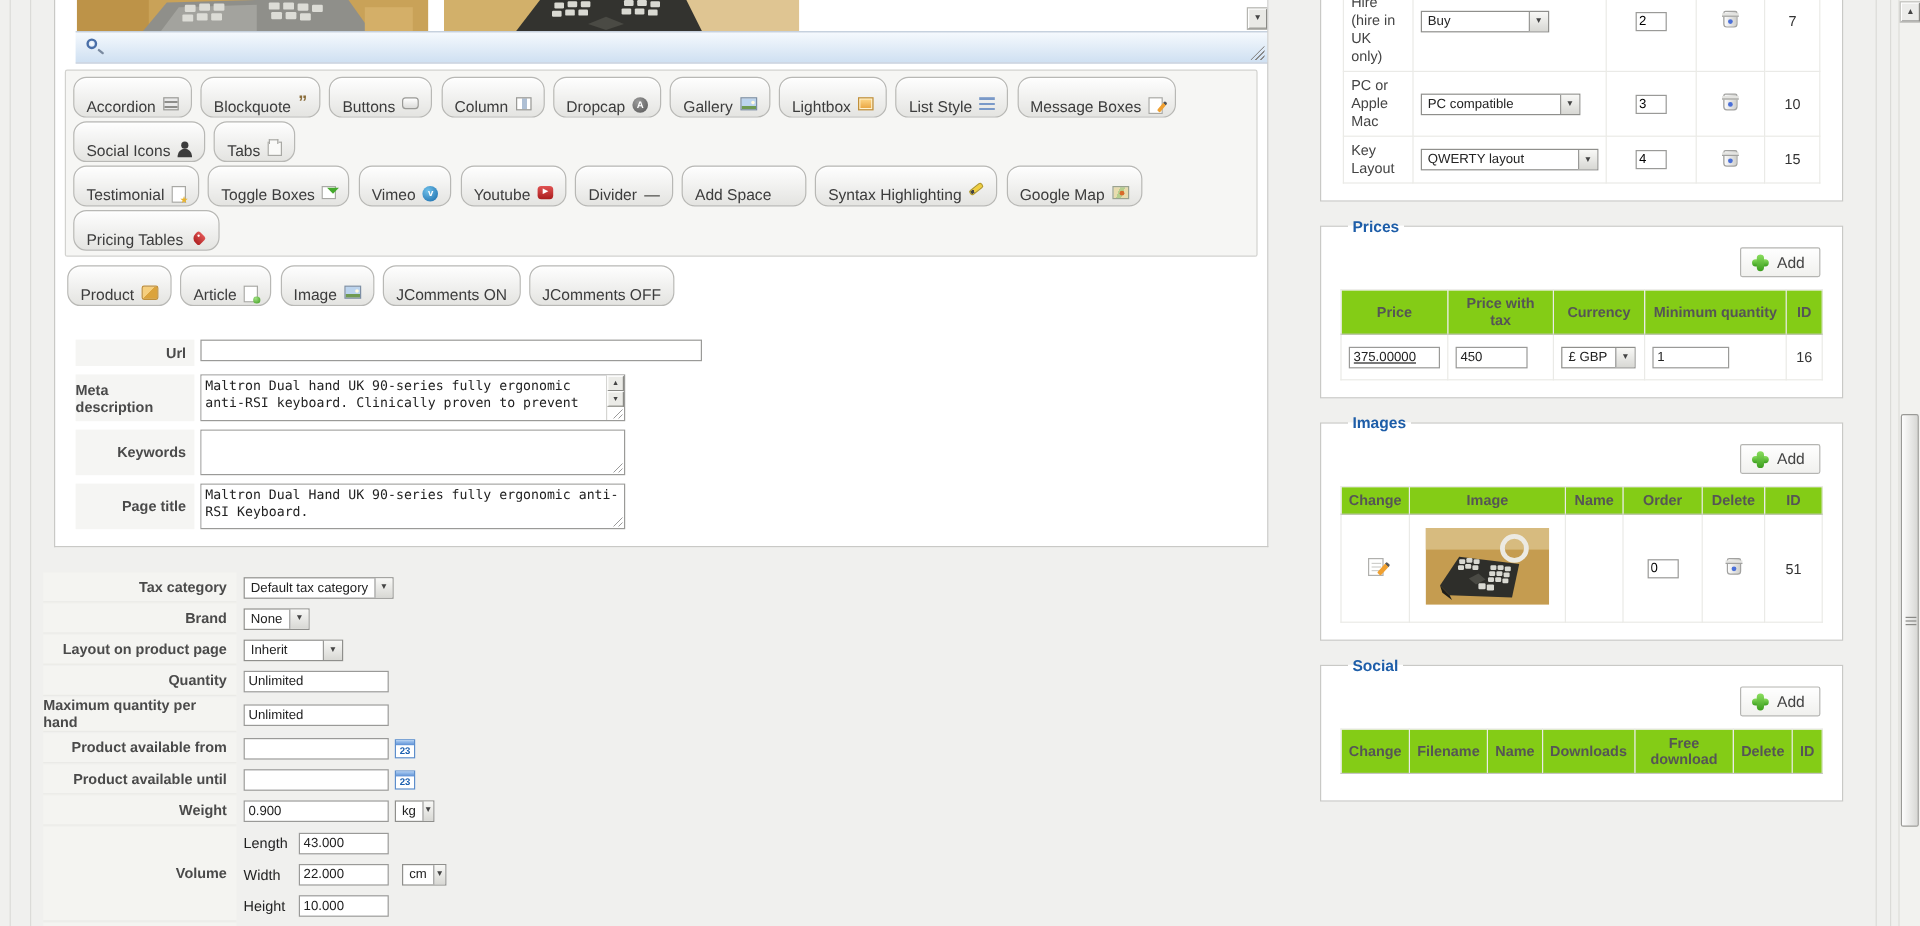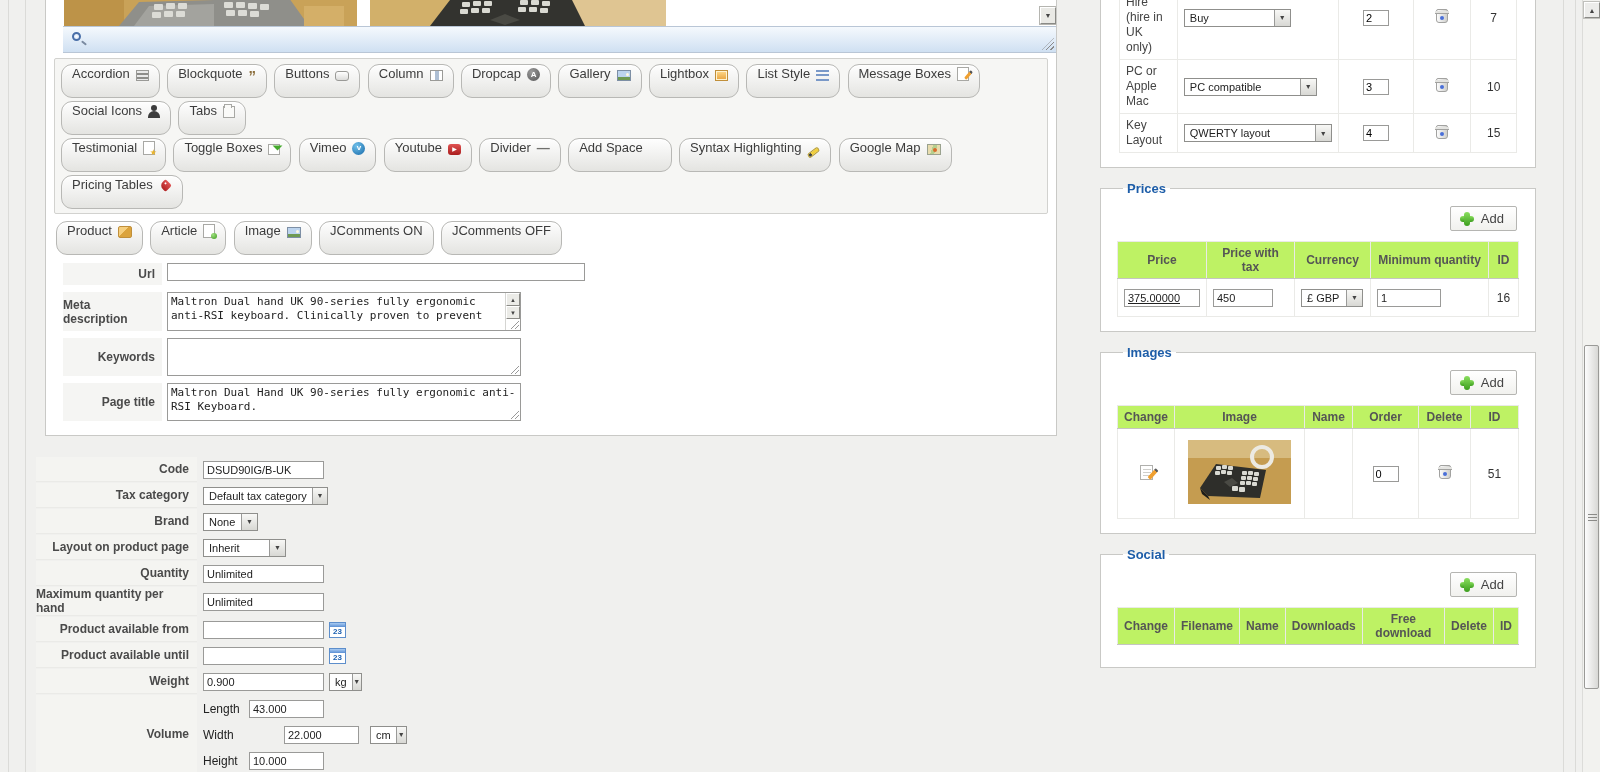--- a/index.html
+++ b/index.html
@@ -19,21 +19,21 @@
   .editor-scroll { position:absolute; right:0; top:0; width:17px; height:26px; }
   .scroll-btn { position:absolute; right:0; bottom:2px; width:16px; height:17px; background:#e9e9e5; border:1px solid #fff; border-right-color:#8a8a86; border-bottom-color:#8a8a86; outline:1px solid #b5b5b0; font-size:7px; color:#444; text-align:center; line-height:16px; }
 
   .statusbar { position:relative; height:27px; margin-left:17px; background:linear-gradient(#f5f9fd,#cfe0f2); border:1px solid #b9c6d6; border-left:none; border-right:none; }
   .mag { position:absolute; left:9px; top:5px; width:9px; height:9px; border:2px solid #4a6fa8; border-radius:50%; background:radial-gradient(#fff,#cfe0f5); }
   .mag::after { content:""; position:absolute; left:7px; top:8px; width:6px; height:2px; background:#7a8aa0; transform:rotate(38deg); border-radius:1px; }
   .grip { position:absolute; right:2px; bottom:2px; width:12px; height:12px; background:repeating-linear-gradient(135deg,transparent 0 2px,#8a8a8a 2px 3px); clip-path:polygon(100% 0,0 100%,100% 100%); }
 
   .toolbar-box { margin:5px 8px 0 8px; border:1px solid #d2d2cf; background:#f6f6f4; border-radius:2px; padding:2px 4px 4px 4px; }
   .toolbar-row3 { margin:4px 8px 2px 8px; }
-  .tb-btn { display:inline-flex; align-items:flex-end; gap:6px; height:22px; padding:16px 10px; margin:3px 2px 0 2px; border:1px solid #b8b8b5; border-radius:11px; background:linear-gradient(#fefefe,#e4e4e1); box-shadow:inset 0 1px 0 #fff; color:#3c3c3c; font-size:13px; cursor:pointer; white-space:nowrap; }
+  .tb-btn { display:inline-flex; align-items:flex-start; gap:6px; height:22px; padding:16px 10px; margin:3px 2px 0 2px; border:1px solid #b8b8b5; border-radius:11px; background:linear-gradient(#fefefe,#e4e4e1); box-shadow:inset 0 1px 0 #fff; color:#3c3c3c; font-size:13px; cursor:pointer; white-space:nowrap; }
 
   
   .ti { display:inline-block; position:relative; flex:none; }
   .ti-accordion { width:13px; height:11px; border:1px solid #9a9a97; background:repeating-linear-gradient(#e9e9e9 0 2px,#8d8d8a 2px 4px); }
   .ti-quote { color:#8a6d3b; font-weight:bold; font-size:15px; line-height:10px; height:10px; }
   .ti-buttons { width:14px; height:10px; border:1px solid #9a9a97; border-radius:3px; background:linear-gradient(#fff,#dcdcda); }
   .ti-column { width:13px; height:11px; border:1px solid #9a9a97; background:linear-gradient(90deg,#fff 0 4px,#aebfd4 4px 8px,#fff 8px); }
   .ti-dropcap { width:13px; height:13px; border-radius:50%; background:radial-gradient(circle at 35% 30%,#9a9a9a,#555); color:#fff; font-size:8px; font-weight:bold; text-align:center; line-height:13px; }
   .ti-pic { width:14px; height:11px; border:1px solid #7d8fa5; background:linear-gradient(#bcd4ee 0 6px,#6f9a52 6px); }
   .ti-pic::after { content:""; position:absolute; left:8px; top:2px; width:3px; height:3px; border-radius:50%; background:#fff9e0; }
@@ -90,21 +90,21 @@
 
   .radio-group { display:flex; align-items:center; gap:4px; }
   .radio-group input { width:13px; height:13px; }
   .radio-group label { margin-right:8px; color:#c2410c;text-decoration:underline; }
 
   
   #right-col { position:absolute; left:1100px; top:0; width:436px; }
   .char-panel { position:relative; margin-top:-36px; background:#fff; border:1px solid #c9c9c6; padding:10px 18px 14px 18px; }
   table.grid { border-collapse:collapse; width:100%; }
   table.grid td, table.grid th { border:1px solid #eaeae7; padding:4px 6px; font-size:12px; vertical-align:middle; }
-  table.grid th { background:#bef264; border-bottom:1px solid #c5c5c2; font-weight:bold; color:#555; text-align:center; }
+  table.grid th { background:#84cc16; border-bottom:1px solid #c5c5c2; font-weight:bold; color:#555; text-align:center; }
   .char-label { width:58px; color:#444; line-height:1.25; }
   .cell-c { text-align:center; }
   .order-input { width:26px; height:16px; border:1px solid #9a9a98; font-size:11px; padding:0 2px; }
 
   fieldset.panel-fs { border:1px solid #c9c9c6; background:#fff; padding:4px 16px 14px 16px; margin-top:13px; }
   fieldset.panel-fs legend { color:#1d5da8; font-weight:bold; font-size:13px; padding:0 4px; margin-left:6px; }
   .add-row { text-align:right; margin:6px 2px 10px 0; }
   .add-btn { display:inline-flex; align-items:center; gap:7px; border:1px solid #b5b5b2; border-radius:2px; background:linear-gradient(#ffffff,#f1f1ee); padding:4px 12px 4px 9px; font-size:13px; color:#444; cursor:pointer; }
   .plus { position:relative; width:14px; height:14px; flex:none; }
   .plus::before { content:""; position:absolute; left:0; top:4px; width:14px; height:6px; background:linear-gradient(#8ade5e,#3c9e1e); border-radius:3px; }
@@ -290,21 +290,21 @@
           <span class="ti ti-pic"></span>
         </button>
       <button class="tb-btn">
           <span>JComments ON</span>
         </button>
       <button class="tb-btn">
           <span>JComments OFF</span>
         </button>
     </div>
 
-    <div class="meta-row" style="margin-top:8px">
+    <div class="meta-row" style="margin-top:28px">
       <div class="meta-label" style="height:22px">Url</div>
       <div class="meta-ctrl">
           <input class="txt" style="width: 418px;" value="">
         </div>
     </div>
     <div class="meta-row">
       <div class="meta-label">Meta description</div>
       <div class="meta-ctrl">
         <span class="ta-wrap">
           <textarea class="ta" style="width: 352px; height: 37px; padding-right: 18px;">Maltron Dual hand UK 90-series fully ergonomic anti-RSI keyboard. Clinically proven to prevent</textarea>
@@ -331,26 +331,20 @@
         <span class="ta-wrap">
           <textarea class="ta" style="width: 352px; height: 36px;">Maltron Dual Hand UK 90-series fully ergonomic anti-RSI Keyboard.</textarea>
           <span class="ta-grip"></span>
         </span>
       </div>
     </div>
   </div>
 
   <div class="fields">
     <div class="frow">
-      <div class="flabel">Code</div>
-      <div class="fctrl">
-          <input class="txt" style="width: 121px;" value="DSUD90IG/B-UK">
-        </div>
-    </div>
-    <div class="frow">
       <div class="flabel">Tax category</div>
       <div class="fctrl">
         <span class="sel" style="width:125px">
             <span class="sel-txt">Default tax category</span>
             <span class="sel-btn">▼</span>
           </span>
       </div>
     </div>
     <div class="frow">
       <div class="flabel">Brand</div>
@@ -412,21 +406,21 @@
     </div>
     <div class="frow" style="min-height:79px">
       <div class="flabel">Volume</div>
       <div class="fctrl" style="flex-direction:column;align-items:flex-start;gap:0">
         <div class="vol-sub">
           <span class="vol-sub-label">Length</span>
           <input class="txt" style="width: 75px;" value="43.000">
         </div>
         <div class="vol-sub">
           <span class="vol-sub-label">Width</span>
-          <input class="txt" style="width: 75px; margin-left: 35px;" value="22.000">
+          <input class="txt" style="width: 75px;" value="22.000">
           <span class="sel" style="width:37px;margin-left:5px">
               <span class="sel-txt">cm</span>
               <span class="sel-btn">▼</span>
             </span>
         </div>
         <div class="vol-sub">
           <span class="vol-sub-label">Height</span>
           <input class="txt" style="width: 75px;" value="10.000">
         </div>
       </div>

